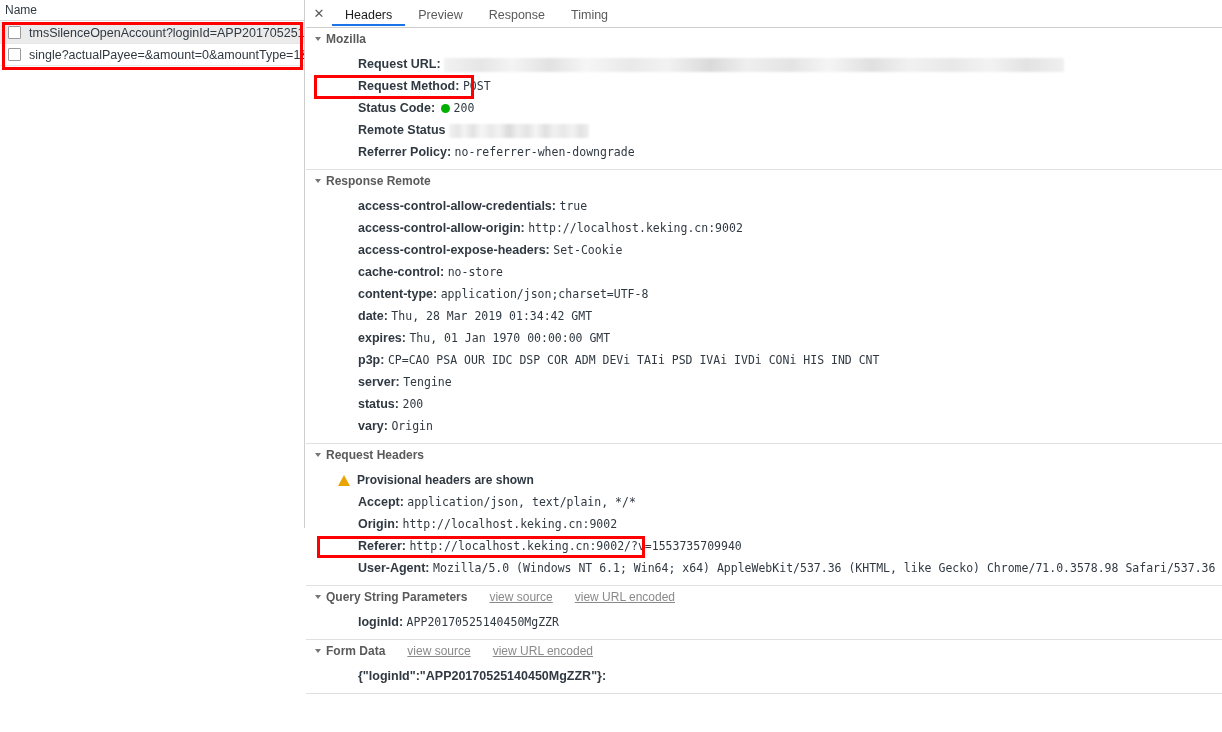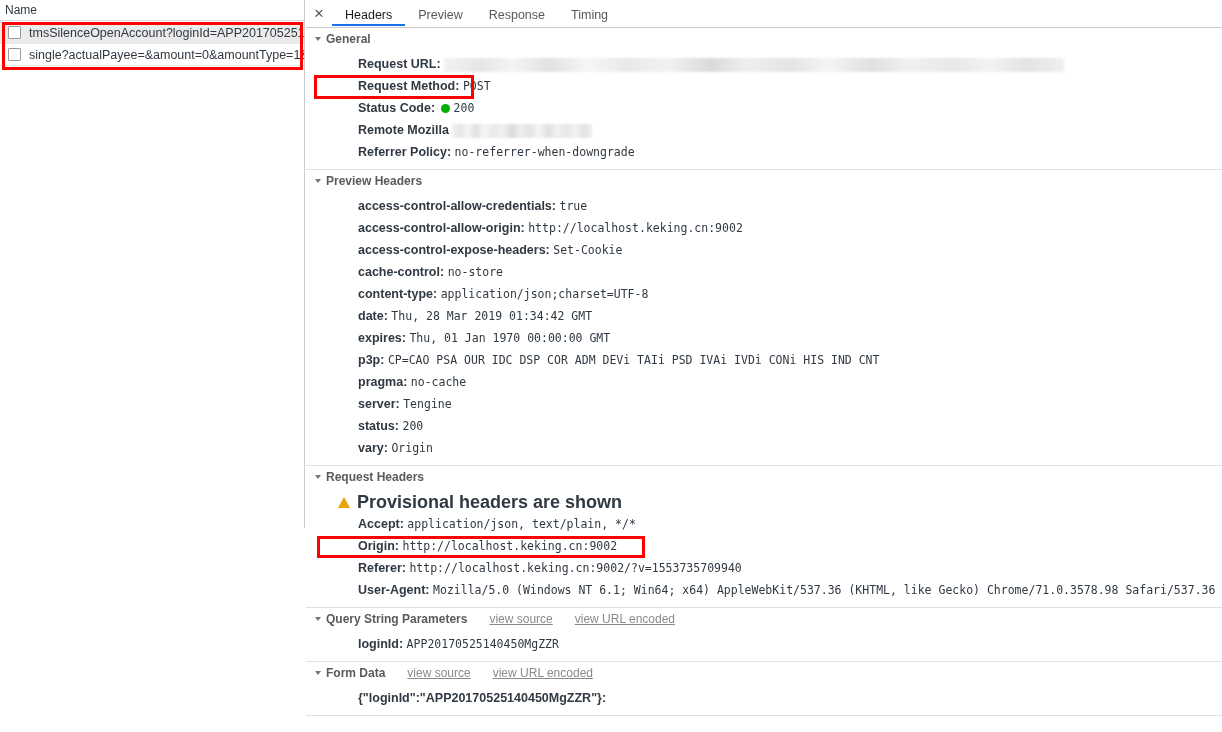--- a/index.html
+++ b/index.html
@@ -140,21 +140,21 @@
         #f2f2f2 0%,#e6e6e6 6%,#f4f4f4 11%,#e2e2e2 17%,#f6f6f6 23%,
         #e9e9e9 30%,#f2f2f2 36%,#dadada 43%,#efefef 49%,#e4e4e4 56%,
         #f5f5f5 62%,#e0e0e0 69%,#f1f1f1 75%,#e8e8e8 82%,#f3f3f3 88%,
         #e3e3e3 94%,#f0f0f0 100%);
     filter:blur(1px);
     border-radius:1px;
     height:14px;
   }
   .warn-row{
     min-height:22px;line-height:22px;
-    padding-left:32px;font-size:18px;
+    padding-left:32px;font-size:12px;
     font-weight:bold;color:#303942;
     display:flex;align-items:center;
   }
   .warn-ico{
     width:0;height:0;
     border-left:6px solid transparent;
     border-right:6px solid transparent;
     border-bottom:11px solid #e8a400;
     margin-right:7px;flex:0 0 auto;
   }
@@ -189,46 +189,45 @@
       <div class="tab">Preview</div>
       <div class="tab">Response</div>
       <div class="tab">Timing</div>
     </div>
 
     <div class="content">
 
       <div class="section">
         <div class="sec-head">
           <span class="tri"></span>
-          <span>General</span>
+          <span>Mozilla</span>
         </div>
         <div class="rows" id="rows-general">
             <div class="row"><span class="k">Request URL:</span> <span class="blur" style="width: 620px;"></span></div>
             <div class="row"><span class="k">Request Method:</span> <span class="v">POST</span></div>
             <div class="row"><span class="k">Status Code:</span> <span class="dot" style="background: rgb(0, 176, 0);"></span><span class="v">200</span></div>
-            <div class="row"><span class="k">Remote Mozilla</span> <span class="blur" style="width: 140px;"></span></div>
+            <div class="row"><span class="k">Remote Status</span> <span class="blur" style="width: 140px;"></span></div>
             <div class="row"><span class="k">Referrer Policy:</span> <span class="v">no-referrer-when-downgrade</span></div>
           </div>
       </div>
 
       <div class="section">
         <div class="sec-head">
           <span class="tri"></span>
-          <span>Preview Headers</span>
+          <span>Response Remote</span>
         </div>
         <div class="rows" id="rows-respheaders">
             <div class="row"><span class="k">access-control-allow-credentials:</span> <span class="v">true</span></div>
             <div class="row"><span class="k">access-control-allow-origin:</span> <span class="v">http://localhost.keking.cn:9002</span></div>
             <div class="row"><span class="k">access-control-expose-headers:</span> <span class="v">Set-Cookie</span></div>
             <div class="row"><span class="k">cache-control:</span> <span class="v">no-store</span></div>
             <div class="row"><span class="k">content-type:</span> <span class="v">application/json;charset=UTF-8</span></div>
             <div class="row"><span class="k">date:</span> <span class="v">Thu, 28 Mar 2019 01:34:42 GMT</span></div>
             <div class="row"><span class="k">expires:</span> <span class="v">Thu, 01 Jan 1970 00:00:00 GMT</span></div>
             <div class="row"><span class="k">p3p:</span> <span class="v">CP=CAO PSA OUR IDC DSP COR ADM DEVi TAIi PSD IVAi IVDi CONi HIS IND CNT</span></div>
-            <div class="row"><span class="k">pragma:</span> <span class="v">no-cache</span></div>
             <div class="row"><span class="k">server:</span> <span class="v">Tengine</span></div>
             <div class="row"><span class="k">status:</span> <span class="v">200</span></div>
             <div class="row"><span class="k">vary:</span> <span class="v">Origin</span></div>
           </div>
       </div>
 
       <div class="section">
         <div class="sec-head">
           <span class="tri"></span>
           <span>Request Headers</span>

